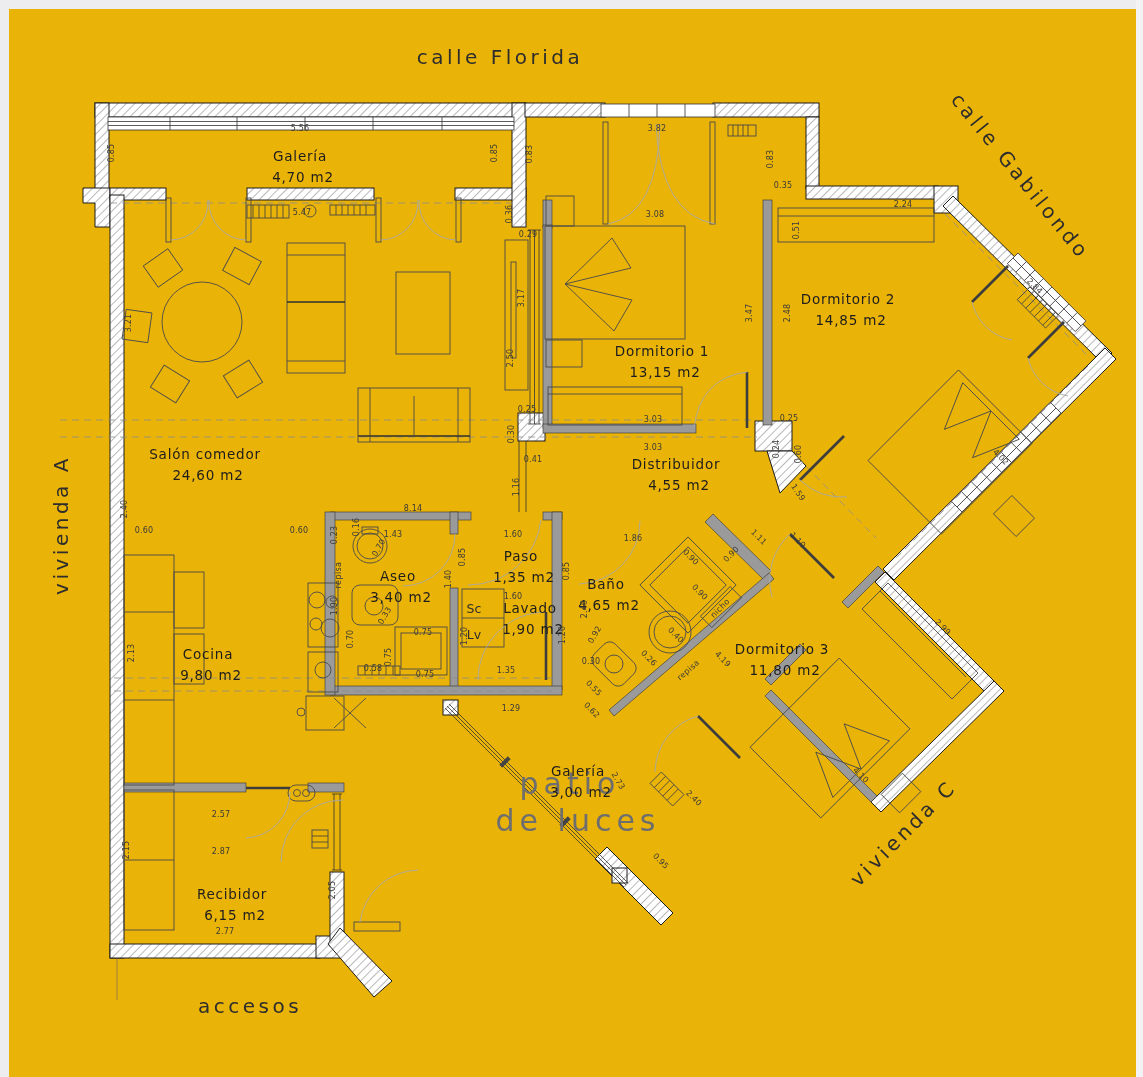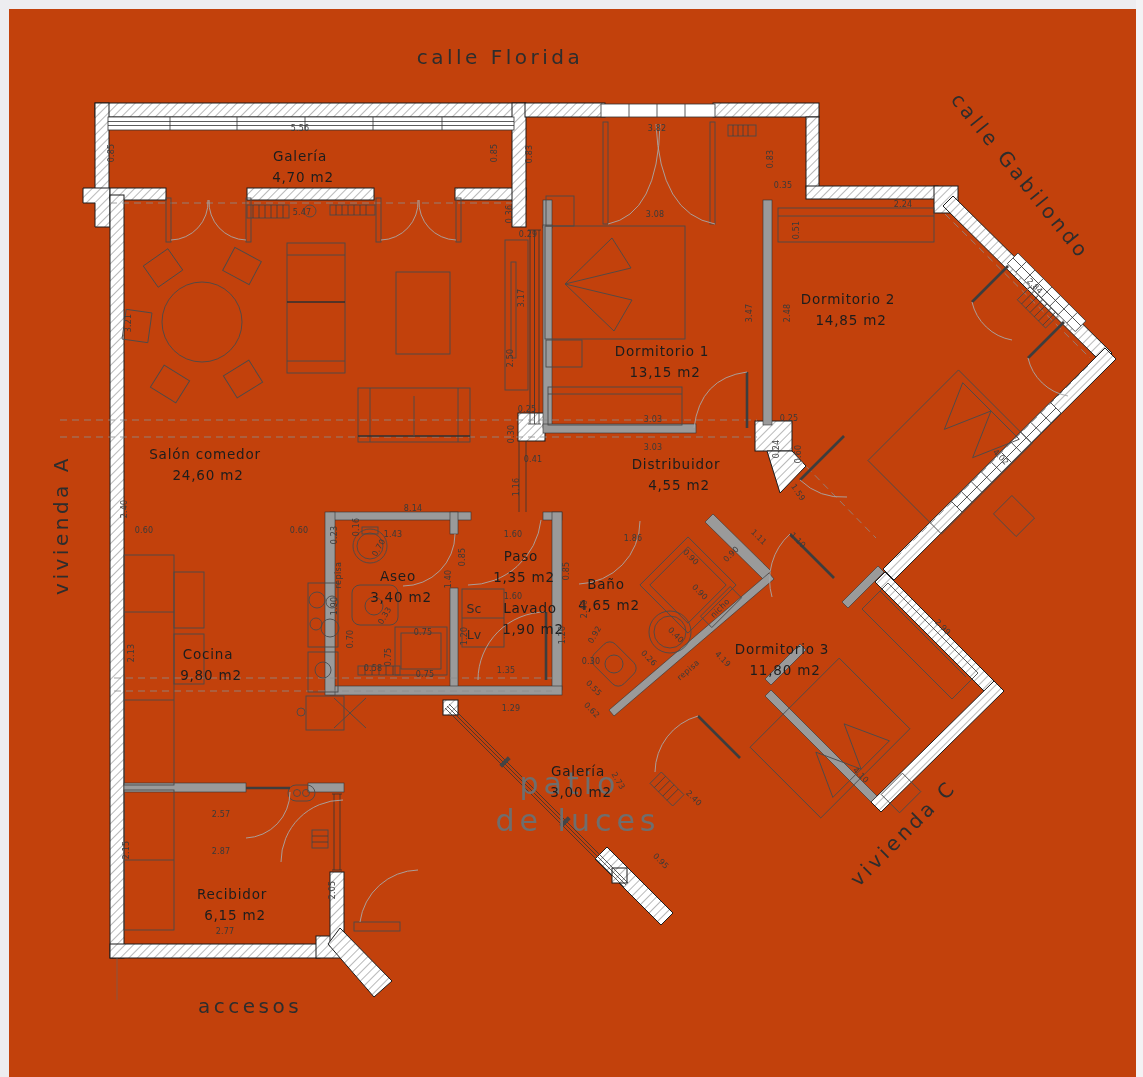--- a/index.html
+++ b/index.html
@@ -1,16 +1,16 @@
 <!DOCTYPE html>
 <html><head>
 <meta charset="utf-8">
 <style>
   html,body{margin:0;padding:0;background:#ffffff;}
-  .stage{position:relative;width:1143px;height:1077px;background:#c2410c;overflow:hidden;}
+  .stage{position:relative;width:1143px;height:1077px;background:#eab308;overflow:hidden;}
   .edge-top{position:absolute;left:0;top:0;width:1143px;height:9px;background:#ededf0;}
   .edge-left{position:absolute;left:0;top:0;width:9px;height:1077px;background:#ededf0;}
   .edge-right{position:absolute;right:0;top:0;width:7px;height:1077px;background:#f3f3f5;}
   svg{position:absolute;left:0;top:0;}
   .wx{fill:url(#hx);stroke:#1d1d1d;stroke-width:1;}
   .wg{fill:#9a9a9a;stroke:#333;stroke-width:.6;}
   .win{fill:#fff;stroke:#333;stroke-width:.8;}
   .wl{stroke:#333;stroke-width:.8;fill:none;}
   .fn{fill:none;stroke:#4a4a4a;stroke-width:.9;}
   .fnb{fill:none;stroke:#2f2f2f;stroke-width:1.6;}

